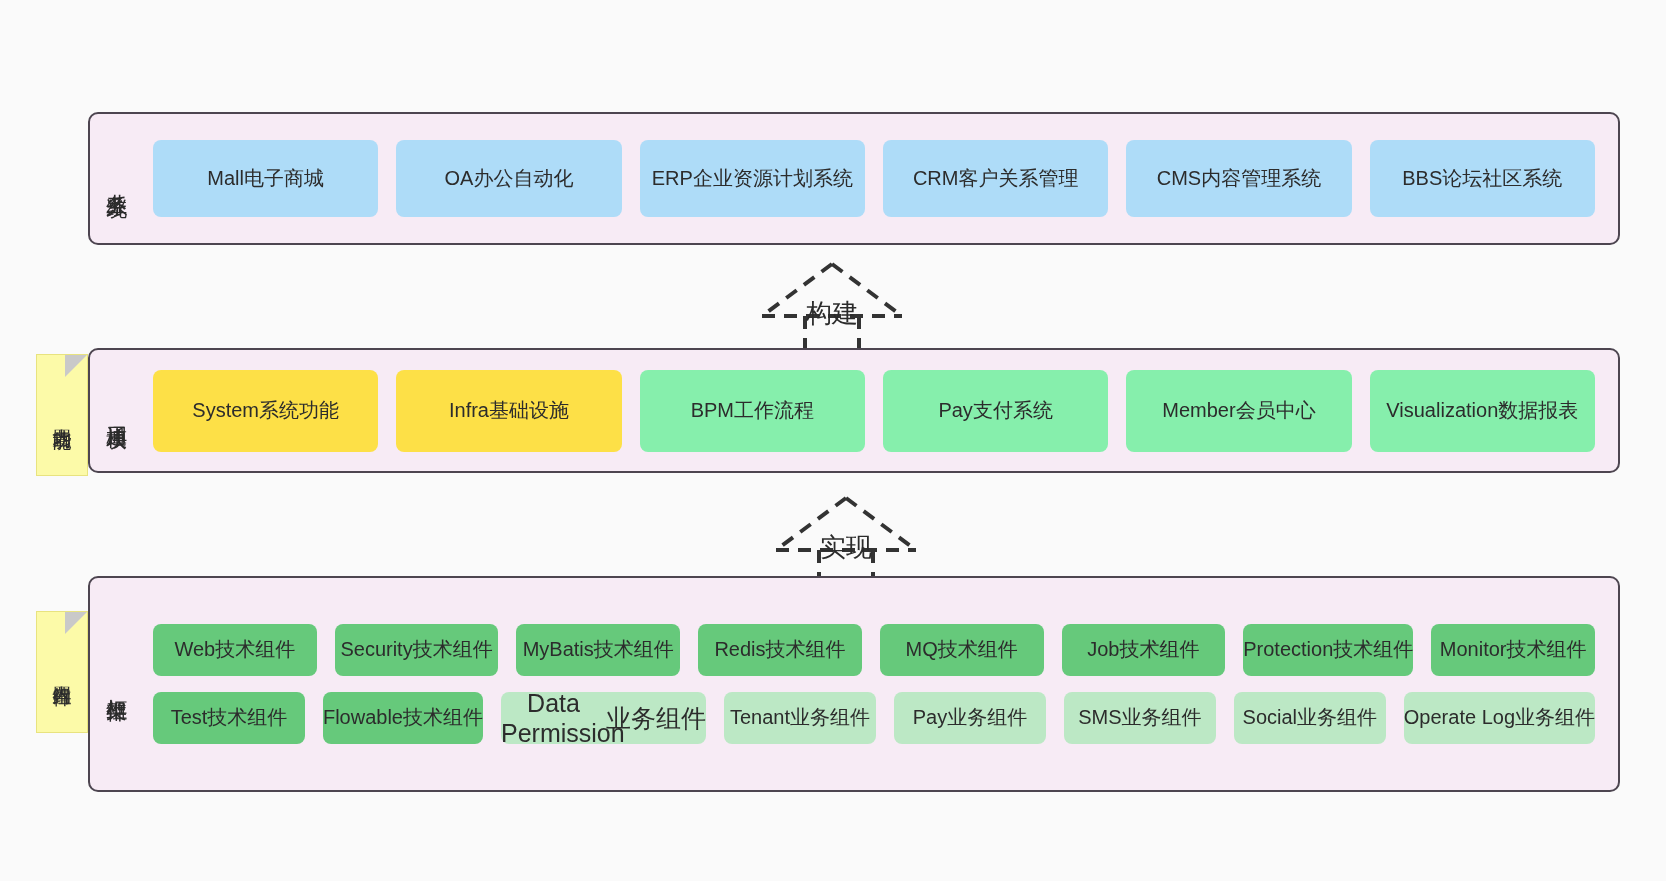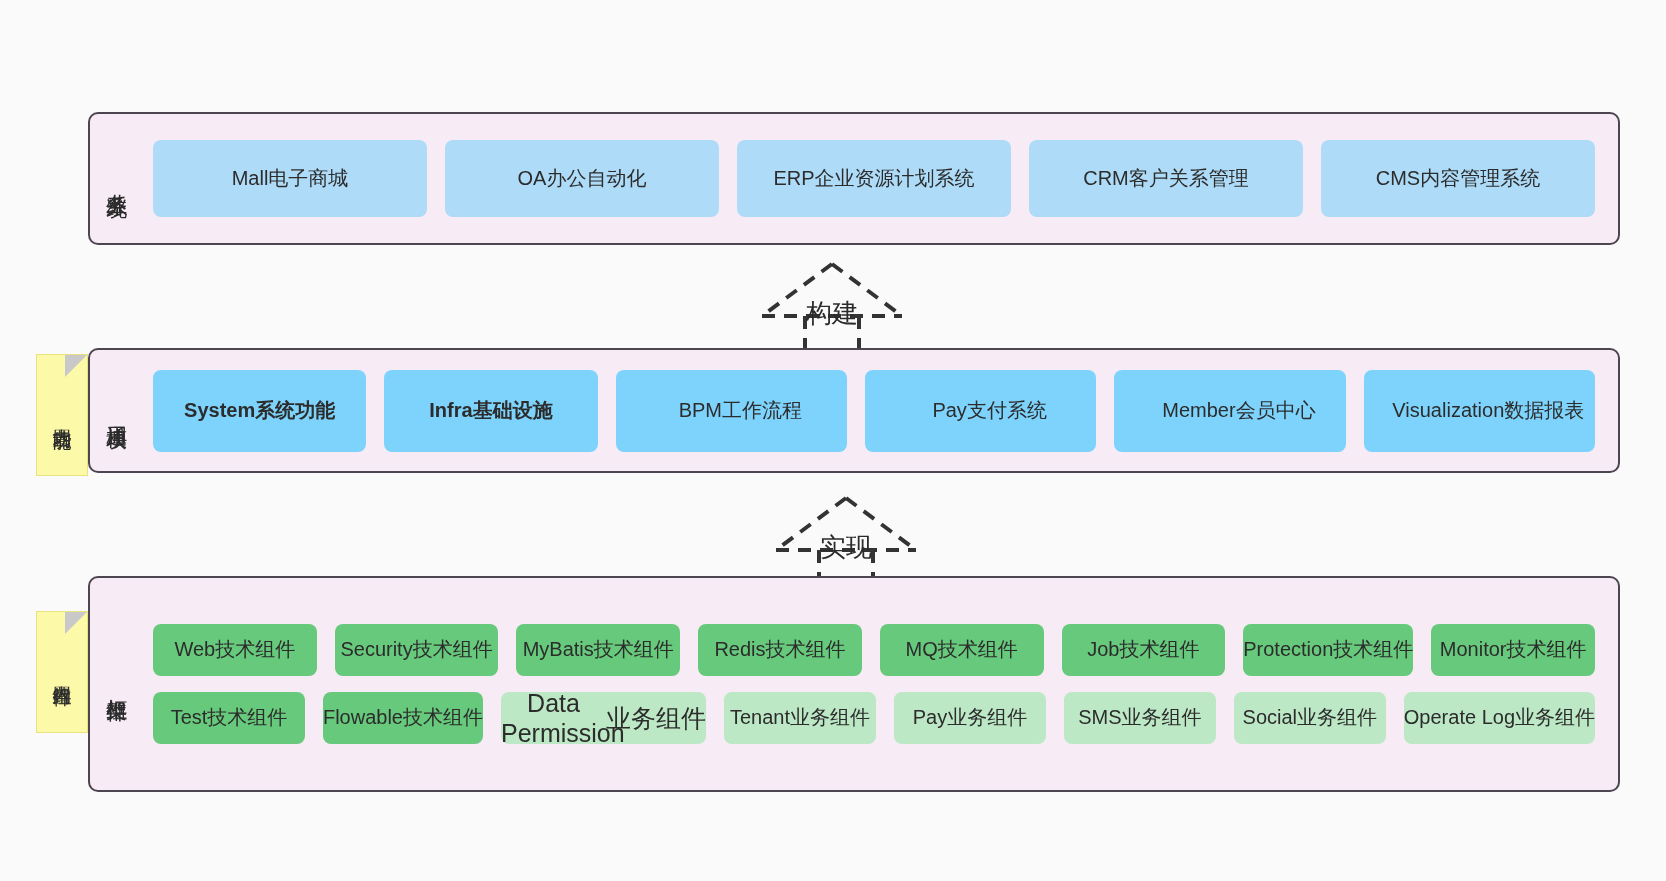--- a/index.html
+++ b/index.html
@@ -88,22 +88,22 @@
   .card .en { white-space: nowrap; }
   .card .cn { white-space: nowrap; }
 
   
   #layer-business { left: 88px; top: 112px; width: 1532px; height: 133px; }
   #layer-business .card { height: 77px; background: #aedcf8; }
 
   
   #layer-common { left: 88px; top: 348px; width: 1532px; height: 125px; }
   #layer-common .card { height: 82px; }
-  .c-red   { background: #7dd3fc; font-weight: bold; }
-  .c-pink  { background: #7dd3fc; padding-left: 18px; }
+  .c-red   { background: #fde047; }
+  .c-pink  { background: #86efac; }
 
   
   #layer-framework { left: 88px; top: 576px; width: 1532px; height: 216px; }
   #layer-framework .card { height: 52px; }
   .c-green  { background: #66c97b; }
   .c-lgreen { background: #bce8c5; }
 
   .card.threeline { font-size: 25px; line-height: 1.22; }
 
   
@@ -180,20 +180,24 @@
         <div class="cn">企业资源计划系统</div>
       </div>
       <div class="card">
         <div class="en">CRM</div>
         <div class="cn">客户关系管理</div>
       </div>
       <div class="card">
         <div class="en">CMS</div>
         <div class="cn">内容管理系统</div>
       </div>
+      <div class="card">
+        <div class="en">BBS</div>
+        <div class="cn">论坛社区系统</div>
+      </div>
     </div>
   </div>
 
   <div class="uml-arrow" id="arrow-build">
     <svg width="160" height="100" viewBox="0 0 160 100">
       <path d="M80 6 L150 58" fill="none" stroke="#333" stroke-width="4" stroke-dasharray="13 9"></path>
       <path d="M80 6 L10 58" fill="none" stroke="#333" stroke-width="4" stroke-dasharray="13 9"></path>
       <path d="M10 58 L150 58" fill="none" stroke="#333" stroke-width="4" stroke-dasharray="13 9"></path>
       <path d="M53 58 L53 100" fill="none" stroke="#333" stroke-width="4" stroke-dasharray="13 9"></path>
       <path d="M107 58 L107 100" fill="none" stroke="#333" stroke-width="4" stroke-dasharray="13 9"></path>

